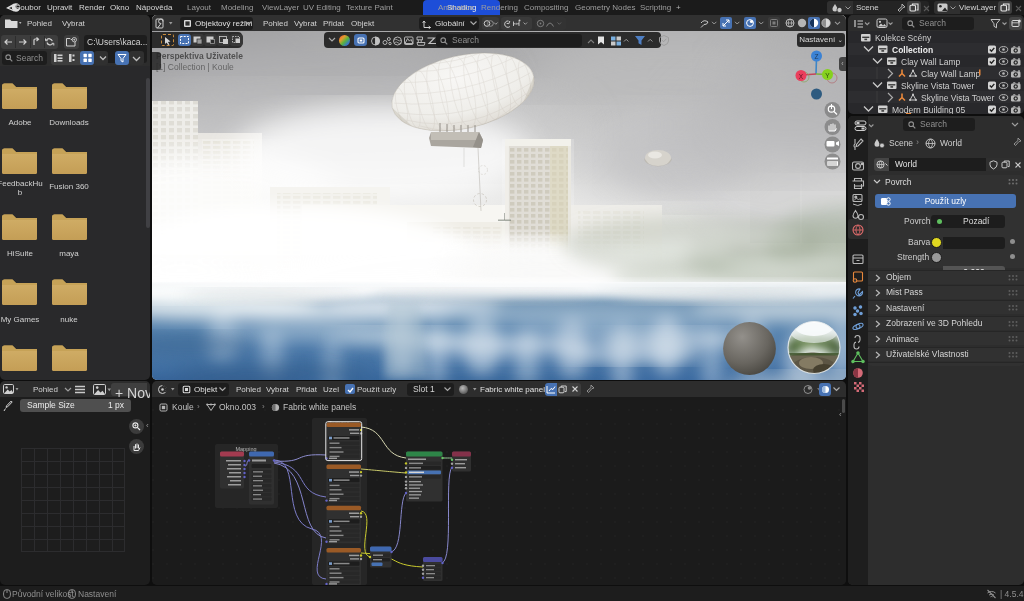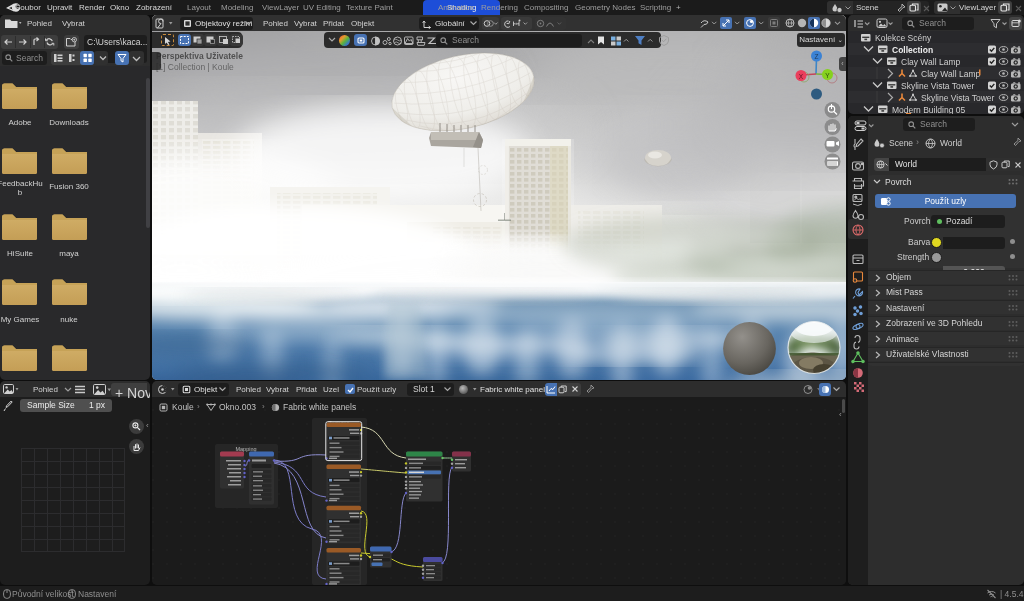--- a/index.html
+++ b/index.html
@@ -47,21 +47,21 @@
 <div id="top">
   <svg class="abs" style="left:5px;top:2px" width="18" height="11" viewBox="0 0 18 11">
     <circle cx="11" cy="5.5" r="4.2" fill="#dedede"></circle>
     <circle cx="12.6" cy="4.6" r="2.1" fill="#1b1b1b"></circle>
     <path d="M1 6 L9 1.5 L9 4 L4 6 L9 8 L9 9.5 Z" fill="#dedede"></path>
   </svg>
   <span class="m" style="left:15px">Soubor</span>
   <span class="m" style="left:47px">Upravit</span>
   <span class="m" style="left:79px">Render</span>
   <span class="m" style="left:110px">Okno</span>
-  <span class="m" style="left:136px">Zobrazení</span>
+  <span class="m" style="left:136px">Nápověda</span>
   <span class="tab" style="left:187px">Layout</span>
   <span class="tab" style="left:221px">Modeling</span>
   <span class="tab" style="left:262px">ViewLayer</span>
   <span class="tab" style="left:303px">UV Editing</span>
   <span class="tab" style="left:346px">Texture Paint</span>
   <span class="tab active" style="left:396px">Shading</span>
   <span class="tab" style="left:438px">Animation</span>
   <span class="tab" style="left:481px">Rendering</span>
   <span class="tab" style="left:524px">Compositing</span>
   <span class="tab" style="left:575px">Geometry Nodes</span>
@@ -238,21 +238,21 @@
     <path d="M1.5 10 l3.6 -4 2.4 2.6 2 -1.8 2.4 3.2 z" fill="#cfcfcf"></path>
     <path d="M14.5 4.5 l3.5 0 -1.75 2.8 z" fill="#9a9a9a"></path>
   </svg>
   <div class="btn" style="left:111px;top:1.5px;width:36px;height:13px;background:#3f3f3f;border-radius:3px 0 0 3px"></div>
   <span class="mtxt" style="left:115px;top:3.5px;font-size:14px">+ Nový</span>
 
   <svg class="abs" style="left:3px;top:19px" width="10" height="12" viewBox="0 0 10 12">
     <path d="M8.2 1 l1 1 -4.6 4.8 -1.6 .6 .6 -1.6 z" fill="none" stroke="#d5d5d5" stroke-width="1"></path>
     <path d="M2.5 8.5 l-1.5 2.5" stroke="#d5d5d5" stroke-width="1"></path>
   </svg>
-  <div class="abs" style="left:20px;top:18px;width:92px;height:13px;background:#4f4f4f;border-radius:3px;color:#ededed;font-size:8.5px;line-height:13px">
+  <div class="abs" style="left:20px;top:18px;width:111px;height:13px;background:#4f4f4f;border-radius:3px;color:#ededed;font-size:8.5px;line-height:13px">
     <span style="margin-left:7px">Sample Size</span><span style="position:absolute;right:7px">1 px</span>
   </div>
 
   <svg class="abs" style="left:21px;top:67px" width="104" height="104" viewBox="0 0 104 104">
     <g stroke="#2c2c2e" stroke-width="1">
       <path d="M0 .5 h104 M0 13.5 h104 M0 26.5 h104 M0 39.5 h104 M0 52.5 h104 M0 65.5 h104 M0 78.5 h104 M0 91.5 h104 M0 103.5 h104"></path>
       <path d="M.5 0 v104 M13.5 0 v104 M26.5 0 v104 M39.5 0 v104 M52.5 0 v104 M65.5 0 v104 M78.5 0 v104 M91.5 0 v104 M103.5 0 v104"></path>
     </g>
   </svg>
 
@@ -1412,21 +1412,21 @@
       </svg>
   <div class="abs" style="left:27px;top:78px;width:141px;height:14px;background:#4772b3;border-radius:3px;color:#fff;font-size:8.5px;line-height:14px;text-align:center">Použít uzly</div>
   <svg class="abs" style="left:32px;top:80.5px" width="11" height="9" viewBox="0 0 11 9">
     <rect x="1" y="1" width="6" height="7" rx="1.2" fill="#ffffff"></rect>
     <circle cx="8.5" cy="2.5" r="1.7" fill="#4772b3" stroke="#fff" stroke-width="1"></circle>
     <circle cx="8.5" cy="6.5" r="1.7" fill="#4772b3" stroke="#fff" stroke-width="1"></circle>
   </svg>
   <span class="abs" style="left:56px;top:100px;font-size:8.5px;color:#cdcdcd">Povrch</span>
   <div class="field" style="left:83px;top:99px;width:74px;height:13px;line-height:13px;color:#dcdcdc">
     <span class="abs" style="left:6px;top:4px;width:5px;height:5px;border-radius:50%;background:#5fbf5f"></span>
-    <span style="margin-left:15px">Pozadí</span>
+    <span style="margin-left:32px">Pozadí</span>
   </div>
   <span class="abs" style="left:60px;top:121px;font-size:8.5px;color:#cdcdcd">Barva</span>
   <span class="abs" style="left:83px;top:120.5px;width:11px;height:11px;border-radius:50%;background:#e0d820;border:1px solid #1d1d1d"></span>
   <div class="field" style="left:95px;top:120.5px;width:62px;height:12px;border-radius:0 3px 3px 0"></div>
   <span class="abs" style="left:162px;top:123px;width:5px;height:5px;border-radius:50%;background:#8e8e8e"></span>
   <span class="abs" style="left:49px;top:136px;font-size:8.5px;color:#cdcdcd">Strength</span>
   <span class="abs" style="left:83px;top:135.5px;width:11px;height:11px;border-radius:50%;background:#9a9a9a;border:1px solid #1d1d1d"></span>
   <div class="abs" style="left:95px;top:150px;width:62px;height:12px;background:#545454;border-radius:0 3px 3px 0;color:#f0f0f0;font-size:8.5px;line-height:12px;text-align:center">0.000</div>
   <span class="abs" style="left:162px;top:138px;width:5px;height:5px;border-radius:50%;background:#8e8e8e"></span>
 

